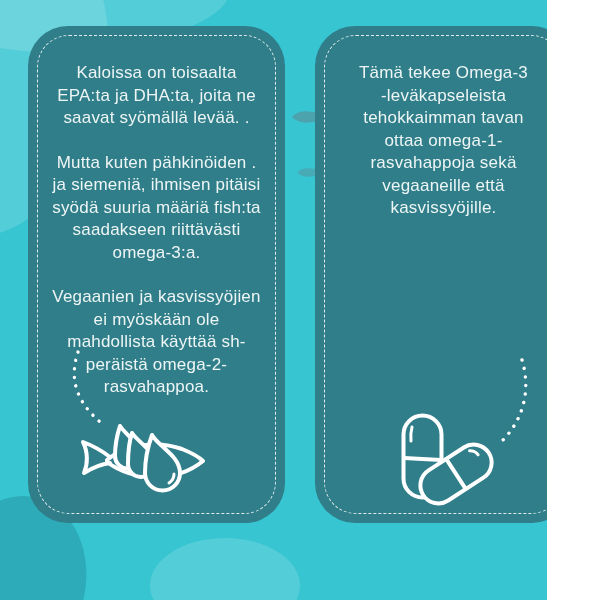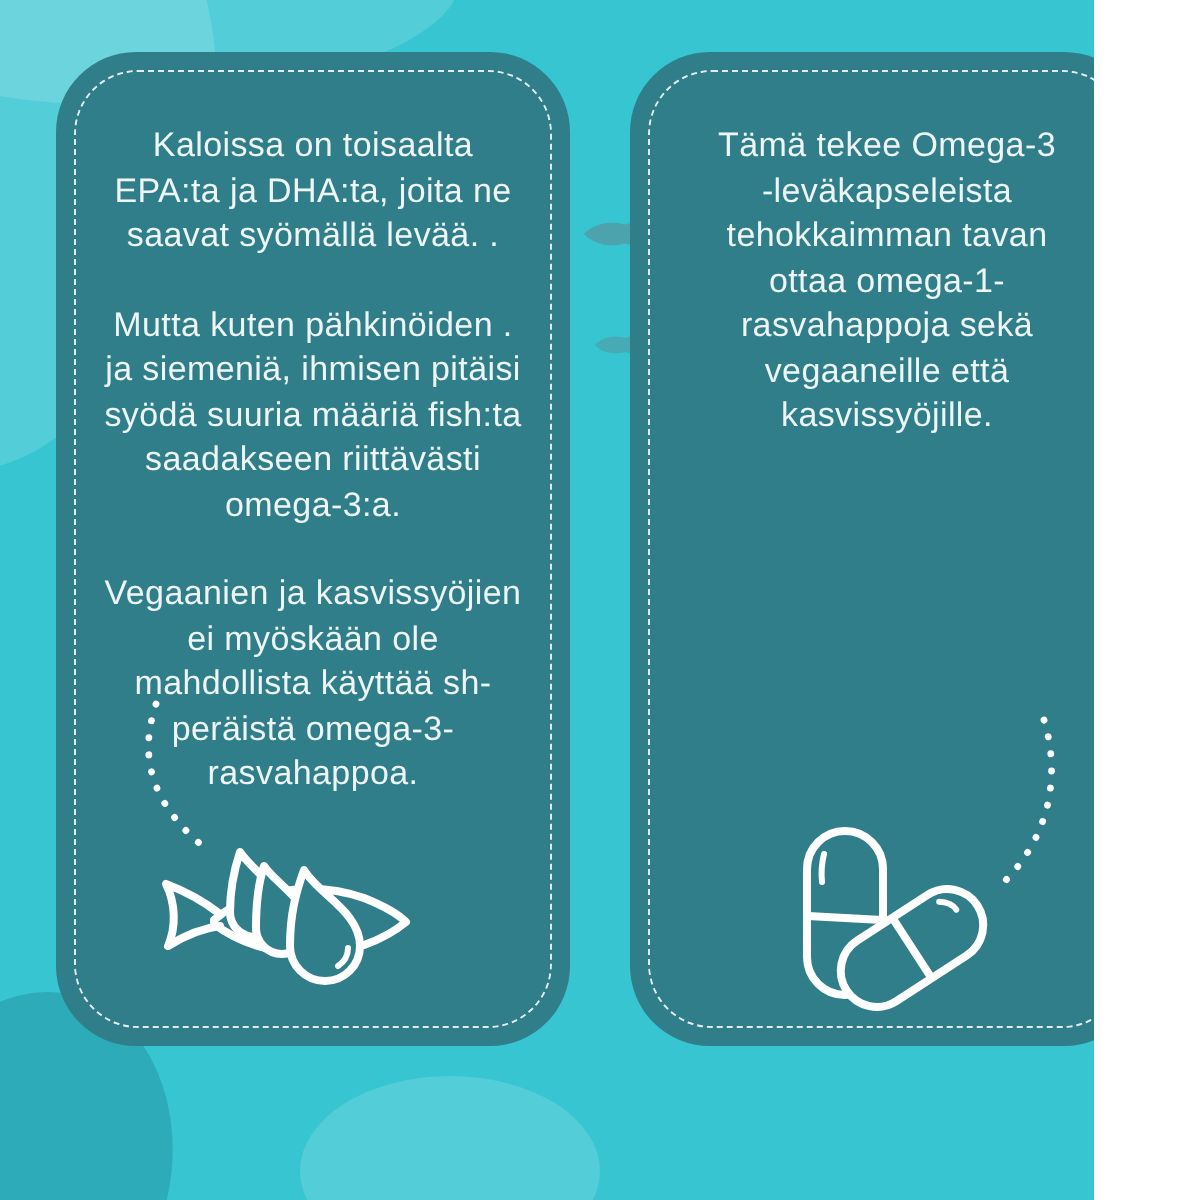--- a/index.html
+++ b/index.html
@@ -66,21 +66,21 @@
 EPA:ta ja DHA:ta, joita ne
 saavat syömällä levää. .</p>
       <p class="para">Mutta kuten pähkinöiden .
 ja siemeniä, ihmisen pitäisi
 syödä suuria määriä fish:ta
 saadakseen riittävästi
 omega-3:a.</p>
       <p class="para">Vegaanien ja kasvissyöjien
 ei myöskään ole
 mahdollista käyttää sh-
-peräistä omega-3-
+peräistä omega-2-
 rasvahappoa.</p>
     </div>
 
     <svg class="arc-svg" style="left:30px; top:322px;" width="56" height="82" viewBox="0 0 56 82">
       <path d="M20,4 C12,28 15,53 47,78" fill="none" stroke="#ffffff" stroke-width="3.4" stroke-linecap="round" stroke-dasharray="0.1 8.5"></path>
     </svg>
 
     <svg class="icon-svg" style="left:54px; top:397px;" width="124" height="74" viewBox="0 0 124 74">
       <g stroke="#ffffff" stroke-width="4" stroke-linecap="round" stroke-linejoin="round">
         <path d="M28,34 C19,27 9,22 1,19 C6,29 6,41 2,50 C10,45 20,41 28,40" fill="none"></path>

